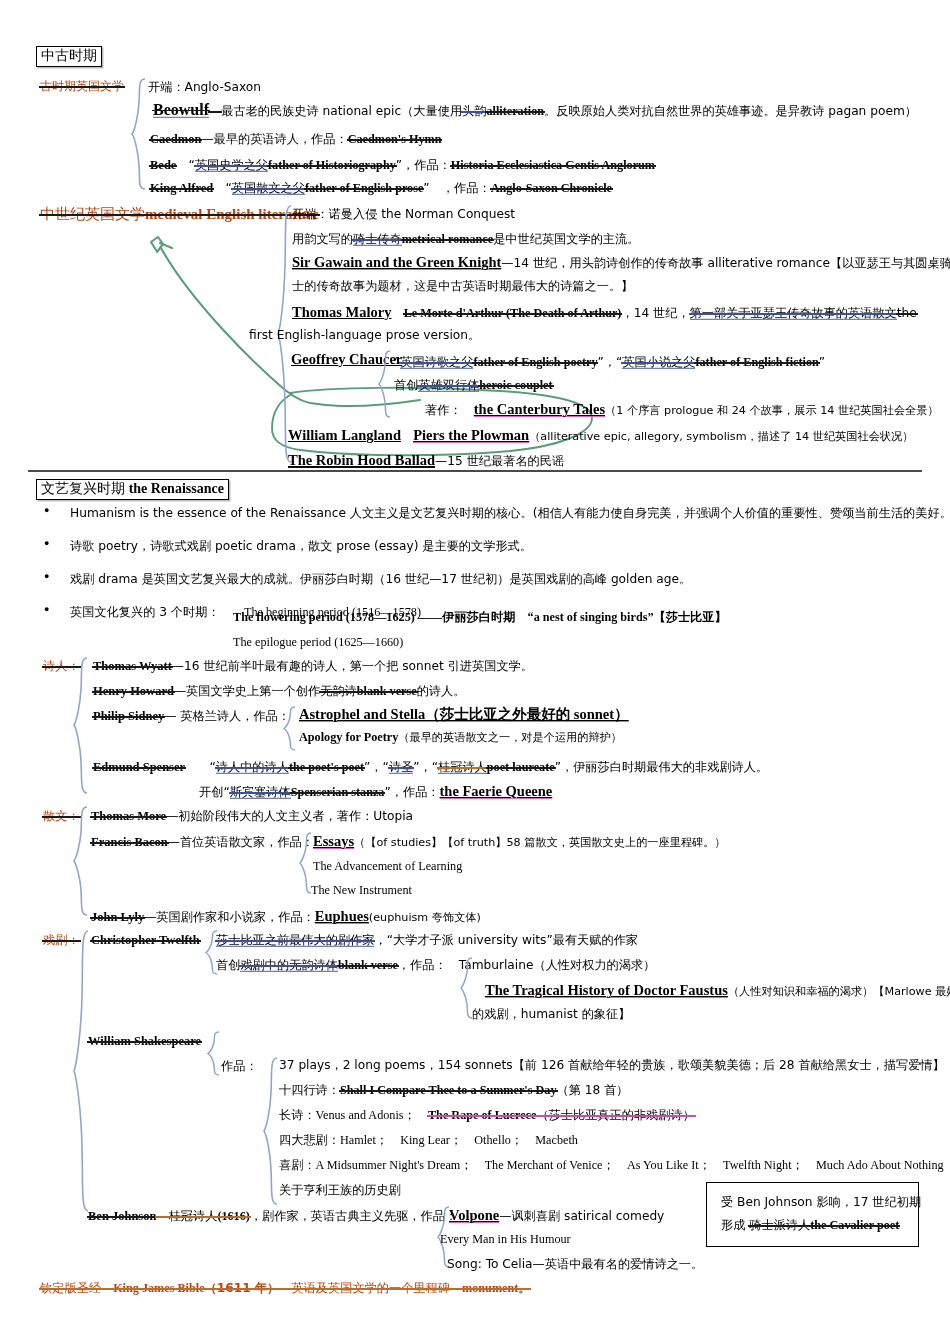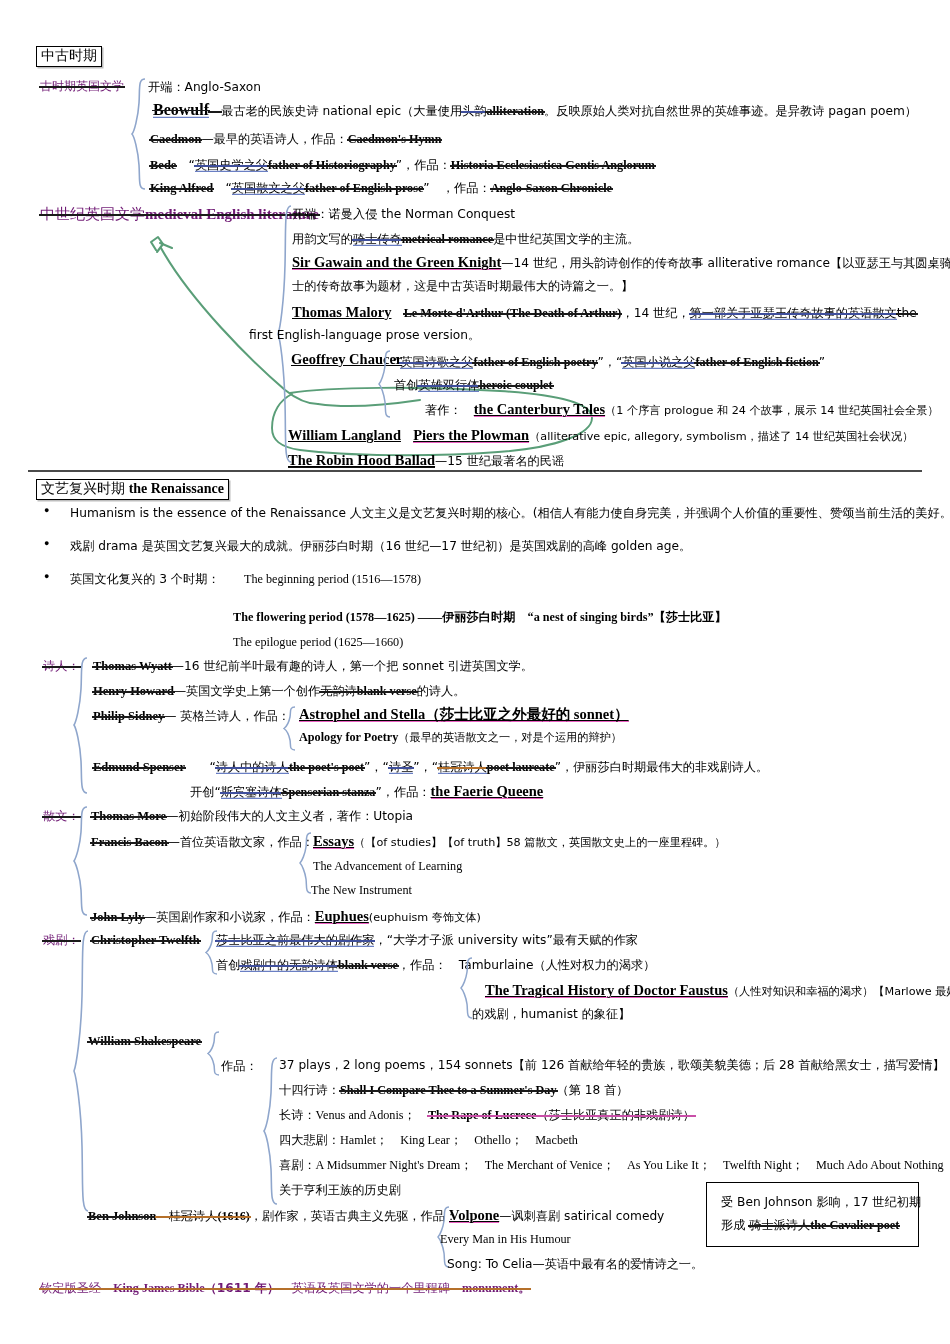--- a/index.html
+++ b/index.html
@@ -53,21 +53,21 @@
   }
   .st-blue::after  { background:#3f4f9c; }
   .st-orng::after  { background:#b5702a; }
   .st-pink::after  { background:#c94fa8; }
 
   
   .ul-pink { box-shadow: inset 0 -1.5px 0 -0.2px #e85fc0; }
   .ul-blue { box-shadow: inset 0 -1.5px 0 -0.2px #6a7fc4; }
   .ul-blk  { box-shadow: inset 0 -1.4px 0 -0.2px #111; }
 
-  .grey { color:#701a75; }
+  .grey { color:#c2410c; }
 
   
   .callout {
     border: 1.3px solid #000;
     padding: 8px 12px 9px 14px;
     line-height: 1.9;
     font-size: 12.2px;
   }
 
   
@@ -195,20 +195,21 @@
 
   <div class="rule dbl" style="left:28px; top:470px; width:894px;"></div>
 
   <div class="abs" style="left:36px; top:479px;">
     <span class="sec-box"><span class="cn">文艺复兴时期</span> <span class="en">the Renaissance</span></span>
   </div>
 
   <div class="abs" style="left:44px; top:506px; width:880px;">
     <ul class="bul">
       <li><span class="cn">Humanism is the essence of the Renaissance 人文主义是文艺复兴时期的核心。(相信人有能力使自身完美，并强调个人价值的重要性、赞颂当前生活的美好。)</span></li>
+      <li><span class="cn">诗歌 poetry，诗歌式戏剧 poetic drama，散文 prose (essay) 是主要的文学形式。</span></li>
       <li><span class="cn">戏剧 drama 是英国文艺复兴最大的成就。伊丽莎白时期（16 世纪—17 世纪初）是英国戏剧的高峰 golden age。</span></li>
       <li>
         <span class="cn">英国文化复兴的 3 个时期：</span><span>　　</span><span>The beginning period (1516—1578)</span>
       </li>
     </ul>
   </div>
 
   <div class="abs" style="left:233px; top:610px;">
     <span class="b">The flowering period (1578—1625) ——</span><span class="cn b">伊丽莎白时期</span><span>　</span><span class="b">“a nest of singing birds”</span><span class="cn b">【莎士比亚】</span>
   </div>
@@ -246,21 +247,21 @@
     <span class="big u ul-pink">Astrophel and Stella（莎士比亚之外最好的 sonnet）</span>
   </div>
   <div class="abs" style="left:299px; top:730px;">
     <span class="b">Apology for Poetry</span><span class="cn sm">（最早的英语散文之一，对是个运用的辩护）</span>
   </div>
 
   <div class="abs" style="left:93px; top:760px;">
     <span class="nm st">Edmund Spenser</span><span class="cn">　　“</span><span class="cn st st-blue ul-blue">诗人中的诗人</span><span class="b st">the poet's poet</span><span class="cn">”，“</span><span class="cn st st-blue ul-blue">诗圣</span><span class="cn">”，“</span><span class="cn st st-orng ul-blue">桂冠诗人</span><span class="b st">poet laureate</span><span class="cn">”</span><span class="cn">，伊丽莎白时期最伟大的非戏剧诗人。</span>
   </div>
 
-  <div class="abs" style="left:190px; top:783px;text-align:center;">
+  <div class="abs" style="left:199px; top:783px;text-align:center;">
     <span class="cn">开创</span><span class="cn">“</span><span class="cn st st-blue ul-blue">斯宾塞诗体</span><span class="b st">Spenserian stanza</span><span class="cn">”</span><span class="cn">，作品：</span><span class="big u ul-pink">the Faerie Queene</span>
   </div>
 
   <div class="abs cn grey" style="left:43px; top:809px;">
     <span class="st">散文：</span>
   </div>
 
   <div class="brace" style="left:73px; top:806px;">
     <svg width="16" height="110" viewBox="0 0 16 110">
       <path d="M14,1 C7,1 9,12 8,26 C7,40 3,52 1,55 C3,58 7,70 8,84 C9,98 7,109 14,109" fill="none" stroke="#8fa6cc" stroke-width="1.6"></path>

